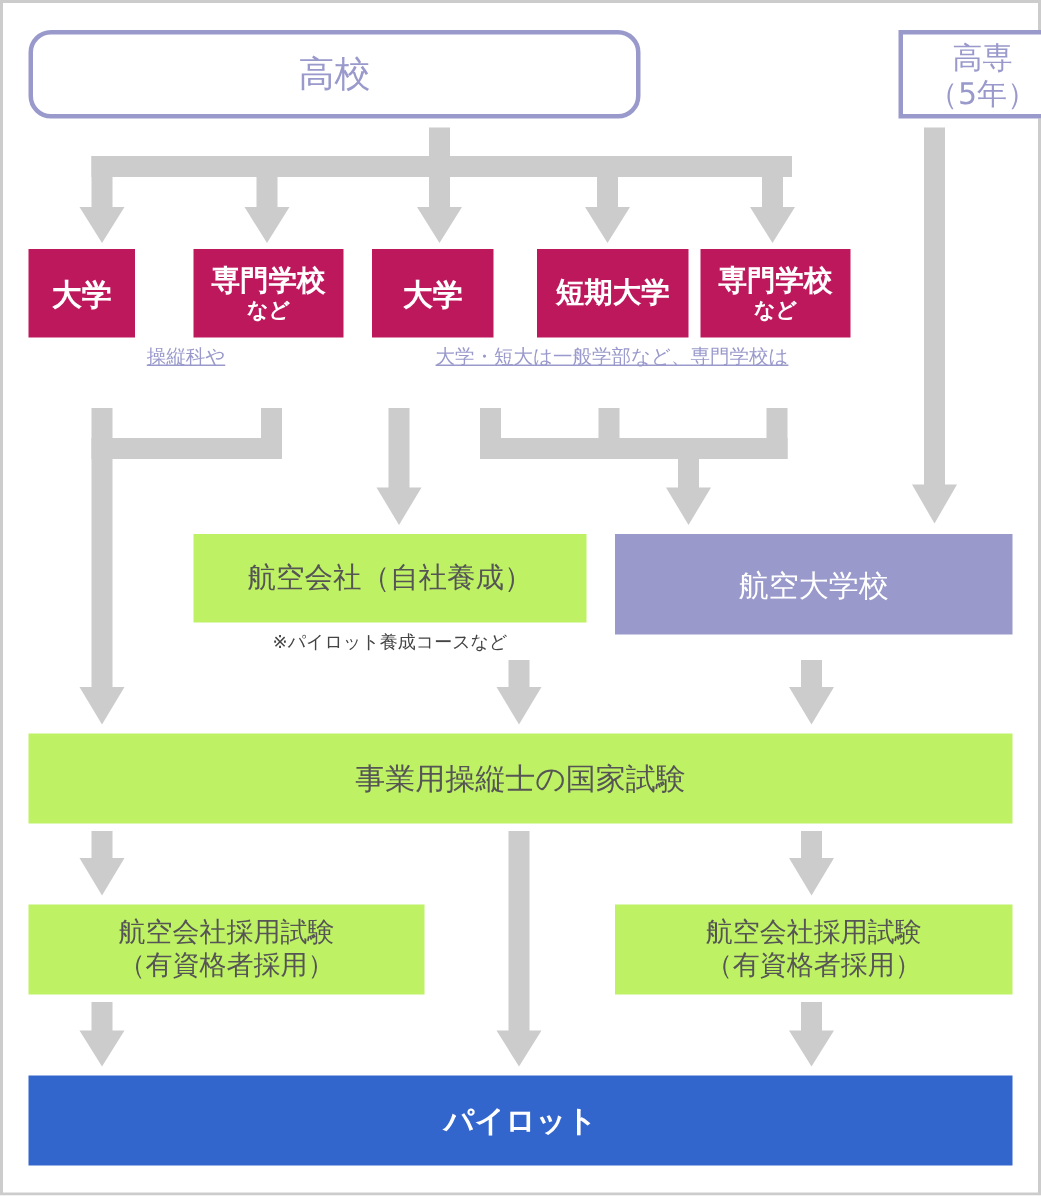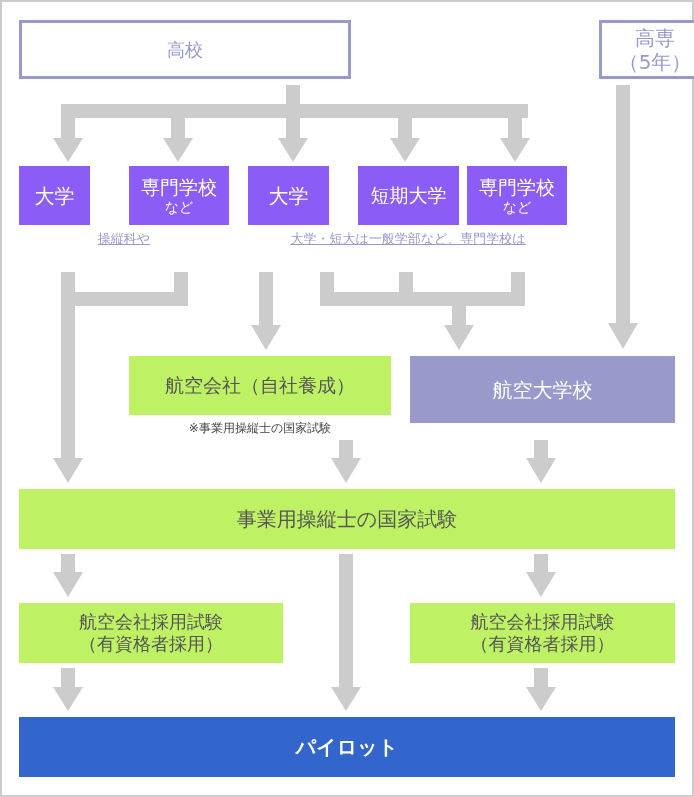--- a/index.html
+++ b/index.html
@@ -3,21 +3,21 @@
 <meta charset="utf-8">
 <style>
   html, body { margin: 0; padding: 0; background: #ffffff; }
   body { width: 694px; height: 797px; position: relative; overflow: hidden;
          font-family: "DejaVu Sans", "Liberation Sans", sans-serif; }
   #frame { position: absolute; left: 0; top: 0; width: 690px; height: 793px;
            border: 2px solid #cccccc; background: #fff; }
   .box { position: absolute; box-sizing: border-box; display: flex; flex-direction: column;
          align-items: center; justify-content: center; text-align: center; line-height: 1.2; }
   .outline { border: 3px solid #9999cc; color: #9999cc; background: #fff; }
-  .purple { background: #8b5cf6; color: #ffffff; font-weight: normal; }
+  .purple { background: #be185d; color: #ffffff; font-weight: bold; }
   .purple-light { background: #9999cc; color: #ffffff; }
   .rose { background: #bef264; color: #555555; }
   .blue { background: #3366cc; color: #ffffff; font-weight: bold; }
   .note { position: absolute; text-align: center; color: #9999cc; font-size: 13px; line-height: 1.3; text-decoration: underline; }
   .note-dark { position: absolute; text-align: center; color: #444; font-size: 12px; }
   svg#arrows { position: absolute; left: 0; top: 0; }
   .small { font-size: 14px; }
 </style>
 </head>
 <body>
@@ -71,21 +71,21 @@
     <rect x="534" y="554" width="14" height="20"></rect>
     <polygon points="526,572 556,572 541,597"></polygon>
 
     <rect x="61" y="668" width="14" height="21"></rect>
     <polygon points="53,687 83,687 68,711"></polygon>
     <rect x="534" y="668" width="14" height="21"></rect>
     <polygon points="526,687 556,687 541,711"></polygon>
   </g>
 </svg>
 
-<div class="box outline" style="left:19px; top:20px; width:332px; height:59px; font-size:18px;">
+<div class="box outline" style="left:19px; top:20px; width:408px; height:59px; font-size:24px;border-radius:15px;">
   <span>高校</span>
 </div>
 <div class="box outline" style="left:599px; top:20px; width:112px; height:59px; font-size:20px;">
   <span>高専</span>
   <span>（5年）</span>
 </div>
 
 <div class="box purple" style="left:19px; top:166px; width:71px; height:59px; font-size:20px;">
   <span>大学</span>
 </div>
@@ -110,21 +110,21 @@
 <div class="note" style="left:238px; top:231px; width:340px;">
   <div>大学・短大は一般学部など、専門学校は</div>
 </div>
 
 <div class="box rose" style="left:129px; top:356px; width:262px; height:59px; font-size:19px;">
   <span>航空会社（自社養成）</span>
 </div>
 <div class="box purple-light" style="left:410px; top:356px; width:265px; height:67px; font-size:20px;">
   <span>航空大学校</span>
 </div>
-<div class="note-dark" style="left:140px; top:420px; width:240px;">※事業用操縦士の国家試験</div>
+<div class="note-dark" style="left:140px; top:420px; width:240px;">※パイロット養成コースなど</div>
 
 <div class="box rose" style="left:19px; top:489px; width:656px; height:60px; font-size:20px;">
   <span>事業用操縦士の国家試験</span>
 </div>
 
 <div class="box rose" style="left:19px; top:603px; width:264px; height:60px; font-size:18px;">
   <span>航空会社採用試験</span>
   <span>（有資格者採用）</span>
 </div>
 <div class="box rose" style="left:410px; top:603px; width:265px; height:60px; font-size:18px;">

